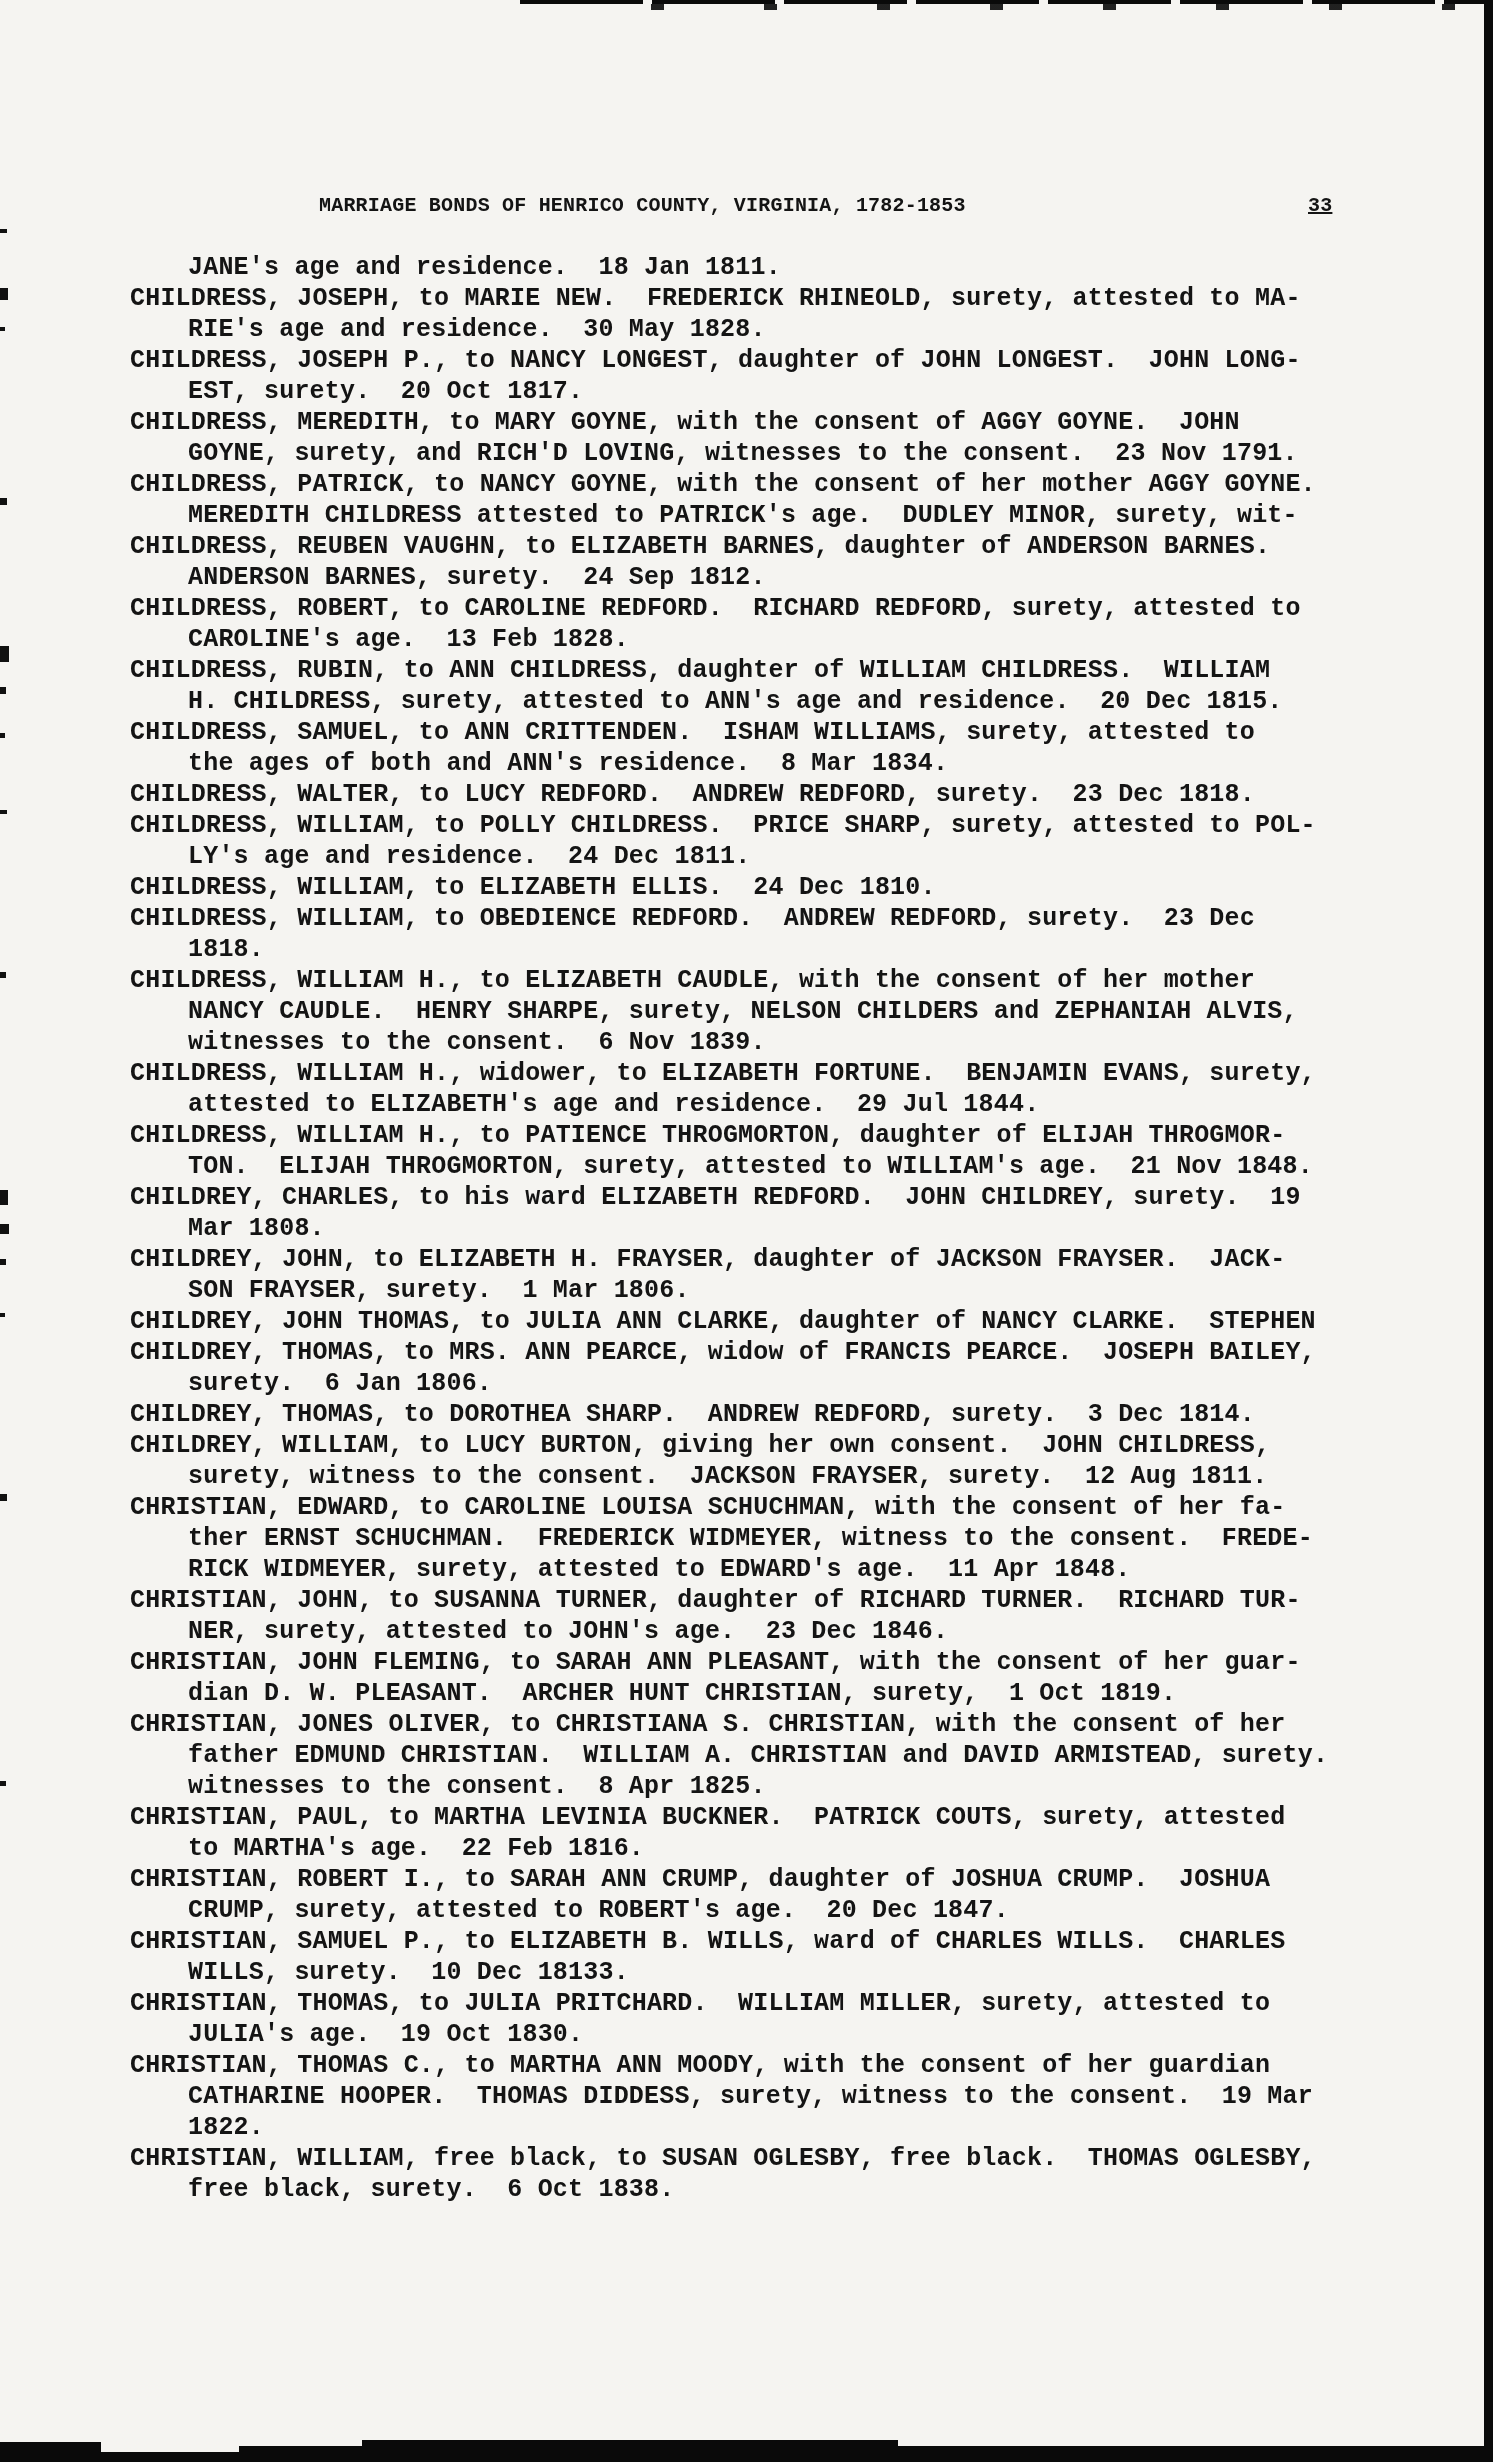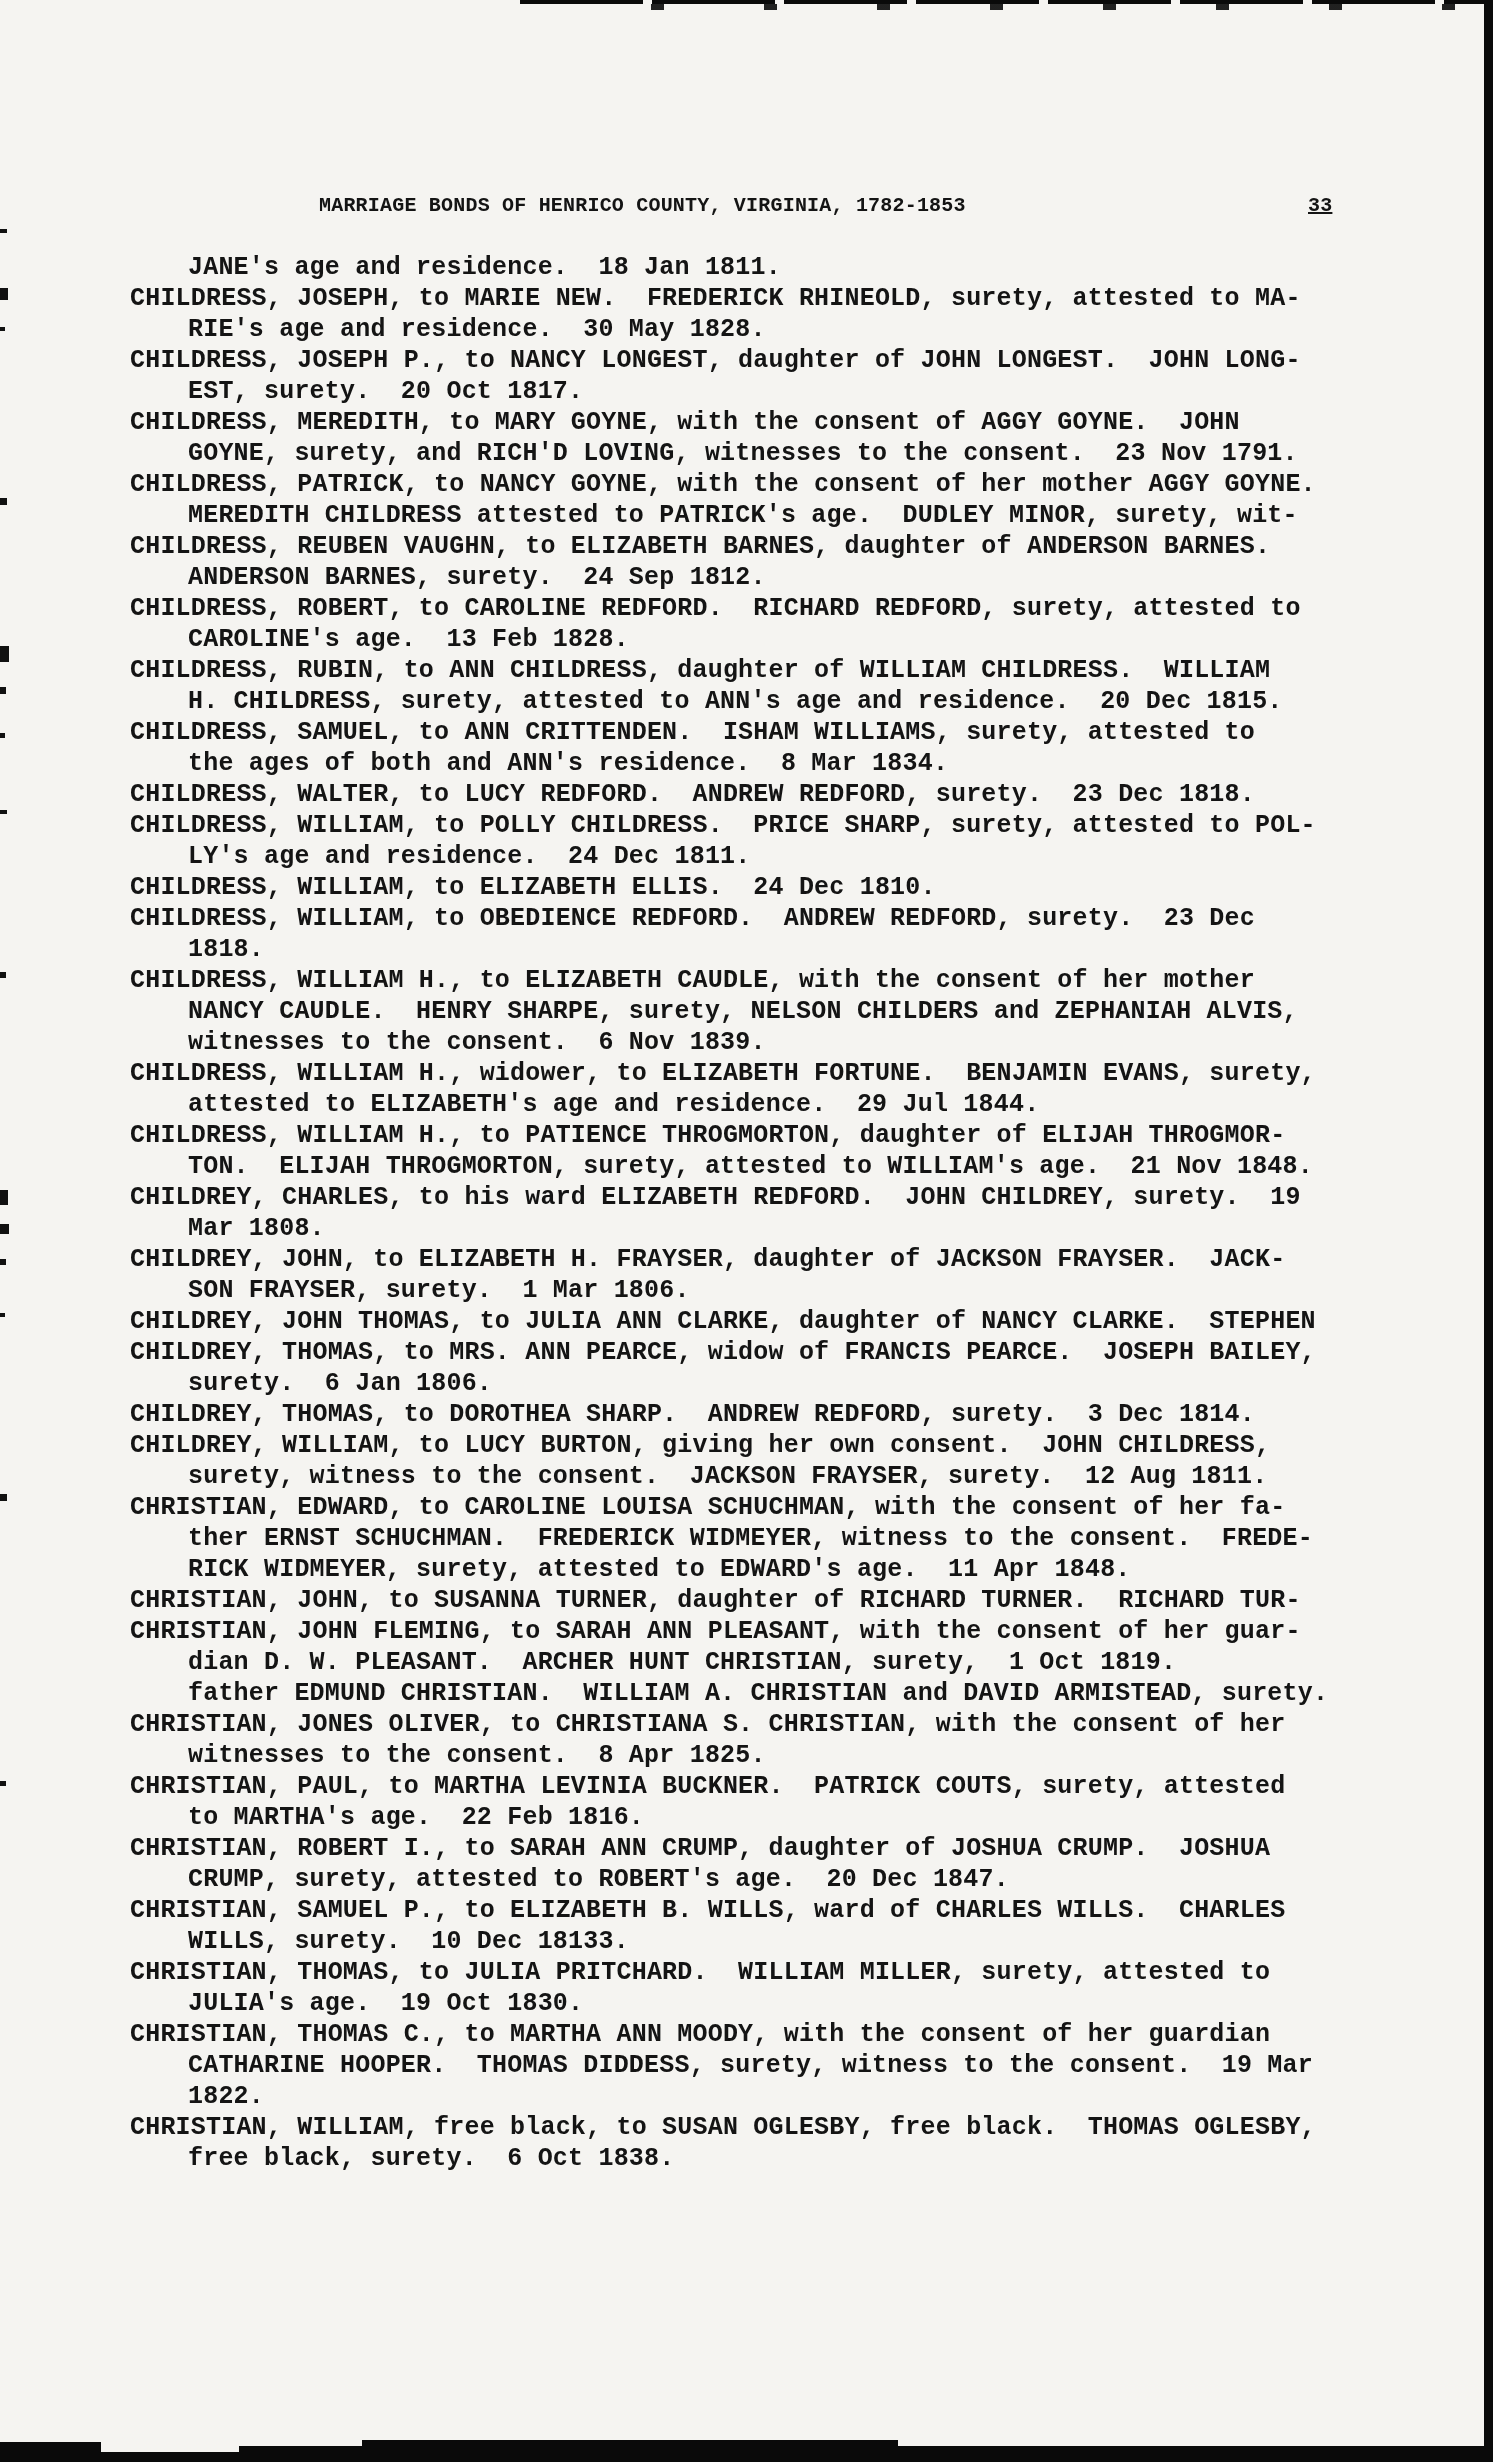--- a/index.html
+++ b/index.html
@@ -128,24 +128,25 @@
       <div class="line">CHILDREY, JOHN THOMAS, to JULIA ANN CLARKE, daughter of NANCY CLARKE.  STEPHEN</div>
       <div class="line">CHILDREY, THOMAS, to MRS. ANN PEARCE, widow of FRANCIS PEARCE.  JOSEPH BAILEY,</div>
       <div class="line indent">surety.  6 Jan 1806.</div>
       <div class="line">CHILDREY, THOMAS, to DOROTHEA SHARP.  ANDREW REDFORD, surety.  3 Dec 1814.</div>
       <div class="line">CHILDREY, WILLIAM, to LUCY BURTON, giving her own consent.  JOHN CHILDRESS,</div>
       <div class="line indent">surety, witness to the consent.  JACKSON FRAYSER, surety.  12 Aug 1811.</div>
       <div class="line">CHRISTIAN, EDWARD, to CAROLINE LOUISA SCHUCHMAN, with the consent of her fa-</div>
       <div class="line indent">ther ERNST SCHUCHMAN.  FREDERICK WIDMEYER, witness to the consent.  FREDE-</div>
       <div class="line indent">RICK WIDMEYER, surety, attested to EDWARD's age.  11 Apr 1848.</div>
       <div class="line">CHRISTIAN, JOHN, to SUSANNA TURNER, daughter of RICHARD TURNER.  RICHARD TUR-</div>
+      <div class="line indent">NER, surety, attested to JOHN's age.  23 Dec 1846.</div>
       <div class="line">CHRISTIAN, JOHN FLEMING, to SARAH ANN PLEASANT, with the consent of her guar-</div>
       <div class="line indent">dian D. W. PLEASANT.  ARCHER HUNT CHRISTIAN, surety,  1 Oct 1819.</div>
+      <div class="line">CHRISTIAN, JONES OLIVER, to CHRISTIANA S. CHRISTIAN, with the consent of her</div>
       <div class="line indent">father EDMUND CHRISTIAN.  WILLIAM A. CHRISTIAN and DAVID ARMISTEAD, surety.</div>
-      <div class="line">CHRISTIAN, JONES OLIVER, to CHRISTIANA S. CHRISTIAN, with the consent of her</div>
       <div class="line indent">witnesses to the consent.  8 Apr 1825.</div>
       <div class="line">CHRISTIAN, PAUL, to MARTHA LEVINIA BUCKNER.  PATRICK COUTS, surety, attested</div>
       <div class="line indent">to MARTHA's age.  22 Feb 1816.</div>
       <div class="line">CHRISTIAN, ROBERT I., to SARAH ANN CRUMP, daughter of JOSHUA CRUMP.  JOSHUA</div>
       <div class="line indent">CRUMP, surety, attested to ROBERT's age.  20 Dec 1847.</div>
       <div class="line">CHRISTIAN, SAMUEL P., to ELIZABETH B. WILLS, ward of CHARLES WILLS.  CHARLES</div>
       <div class="line indent">WILLS, surety.  10 Dec 18133.</div>
       <div class="line">CHRISTIAN, THOMAS, to JULIA PRITCHARD.  WILLIAM MILLER, surety, attested to</div>
       <div class="line indent">JULIA's age.  19 Oct 1830.</div>
       <div class="line">CHRISTIAN, THOMAS C., to MARTHA ANN MOODY, with the consent of her guardian</div>

